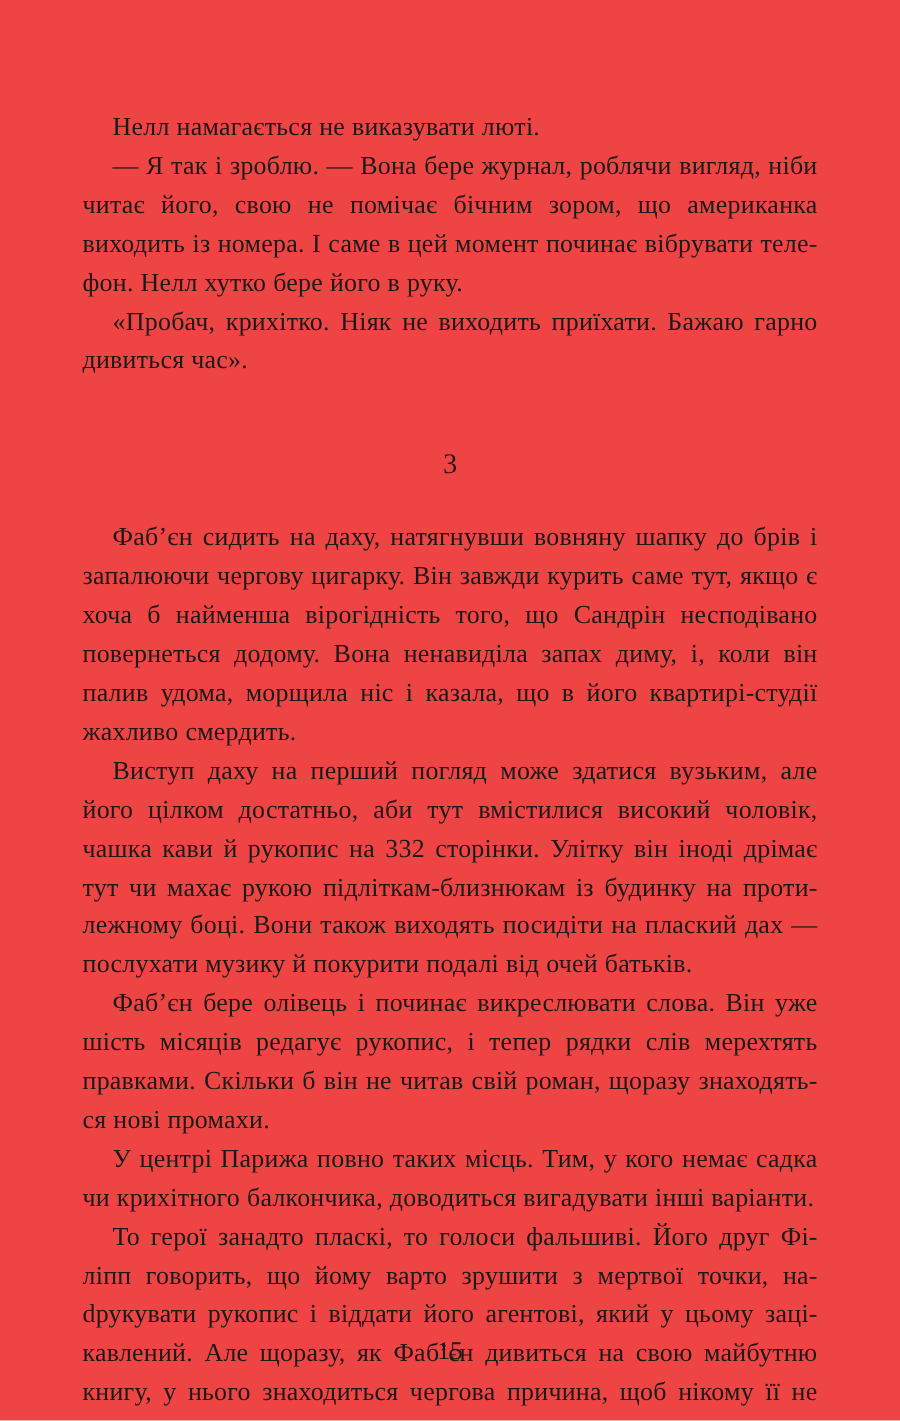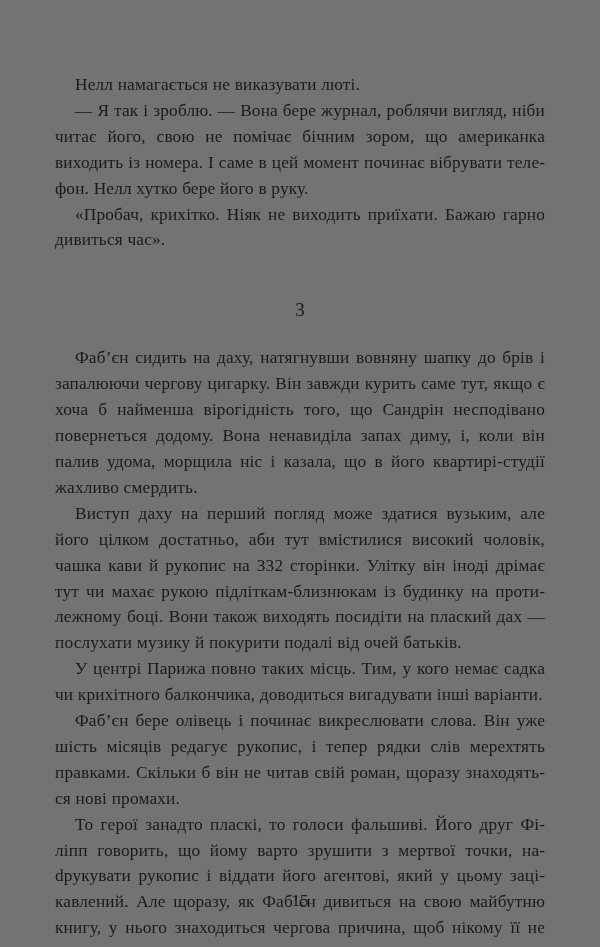--- a/index.html
+++ b/index.html
@@ -16,21 +16,21 @@
     color: #1a1a1a;
     overflow: hidden;
   }
 
   .page {
     position: absolute;
     left: 0;
     top: 0;
     width: 600px;
     height: 947px;
-    background: #737373;
+    background: #ef4444;
     box-sizing: border-box;
   }
 
   .text-block {
     position: absolute;
     left: 55px;
     top: 72px;
     width: 490px;
   }
 
@@ -90,21 +90,21 @@
     <p class="para">«Пробач, крихітко. Ніяк не виходить приїхати. Бажаю гарно дивиться час».</p>
 
     <div class="gap-before-chapter"></div>
 
     <h2 class="chapter-heading">3</h2>
 
     <div class="gap-after-chapter"></div>
 
     <p class="para">Фаб’єн сидить на даху, натягнувши вовняну шапку до брів і за­палюючи чергову цигарку. Він завжди курить саме тут, якщо є хоча б найменша вірогідність того, що Сандрін несподівано повернеться додому. Вона ненавиділа запах диму, і, коли він палив удома, морщила ніс і казала, що в його квартирі-студії жахливо смердить.</p>
     <p class="para">Виступ даху на перший погляд може здатися вузьким, але його цілком достатньо, аби тут вмістилися високий чоловік, чашка кави й рукопис на 332 сторінки. Улітку він іноді дрімає тут чи махає рукою підліткам-близнюкам із будинку на проти­лежному боці. Вони також виходять посидіти на плаский дах — послухати музику й покурити подалі від очей батьків.</p>
+    <p class="para">Фаб’єн бере олівець і починає викреслювати слова. Він уже шість місяців редагує рукопис, і тепер рядки слів мерехтять правками. Скільки б він не читав свій роман, щоразу знаходять­ся нові промахи.</p>
     <p class="para">У центрі Парижа повно таких місць. Тим, у кого немає садка чи крихітного балкончика, доводиться вигадувати інші варіанти.</p>
-    <p class="para">Фаб’єн бере олівець і починає викреслювати слова. Він уже шість місяців редагує рукопис, і тепер рядки слів мерехтять правками. Скільки б він не читав свій роман, щоразу знаходять­ся нові промахи.</p>
     <p class="para">То герої занадто пласкі, то голоси фальшиві. Його друг Фі­ліпп говорить, що йому варто зрушити з мертвої точки, на­dрукувати рукопис і віддати його агентові, який у цьому заці­кавлений. Але щоразу, як Фаб’єн дивиться на свою майбутню книгу, у нього знаходиться чергова причина, щоб нікому її не показувати.</p>
 
   </div>
 
   <div class="folio">15</div>
 
 </div>
 
 </body></html>

